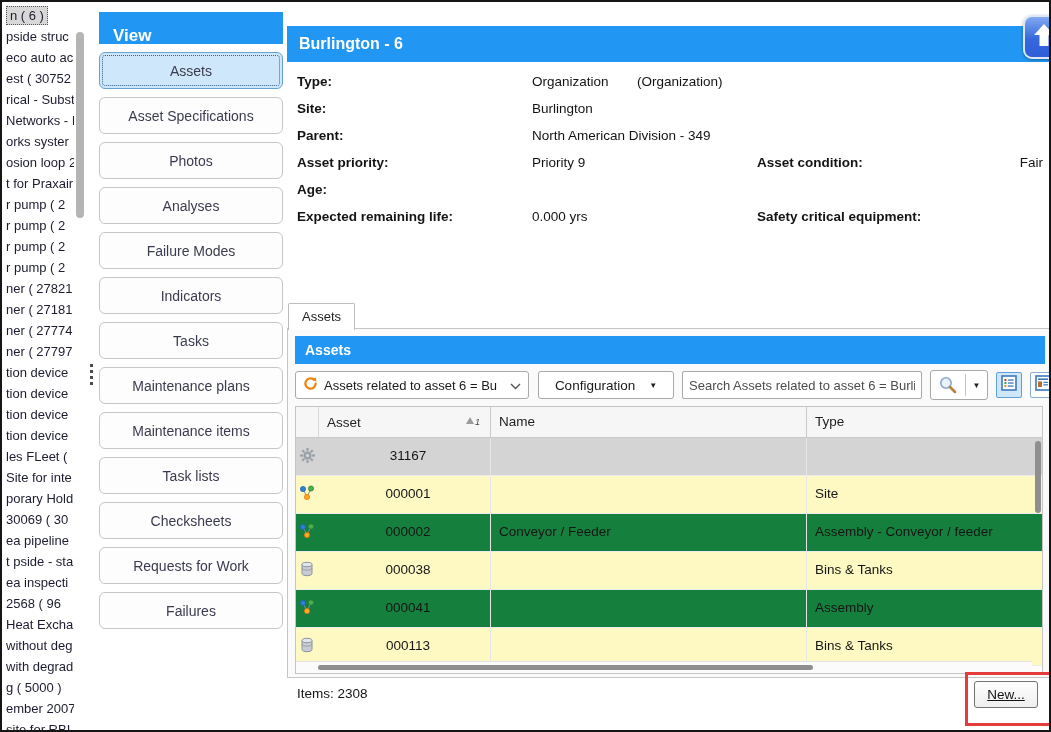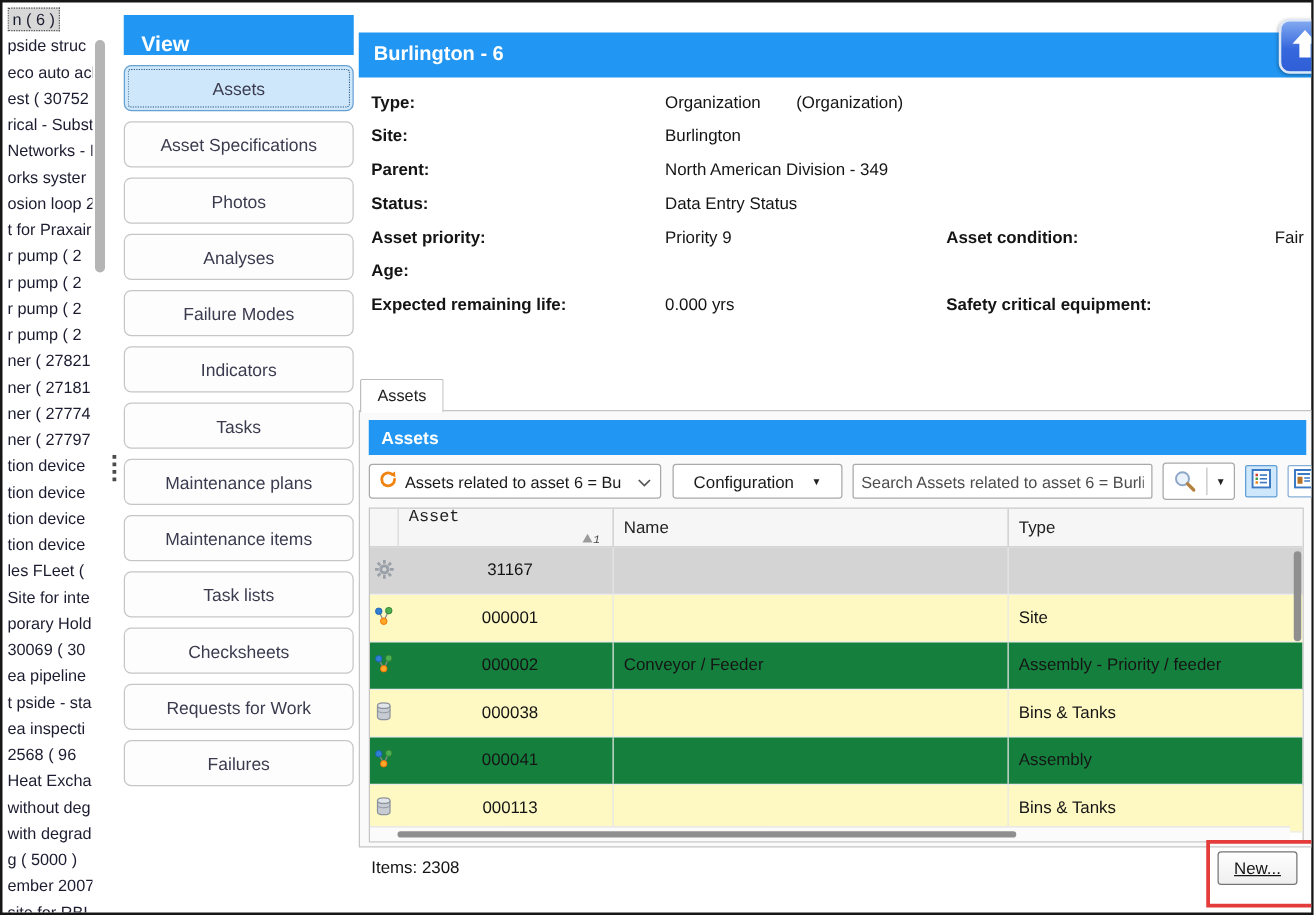--- a/index.html
+++ b/index.html
@@ -82,21 +82,21 @@
   .grid-box { position:relative; margin:6px 0 0 7px; width:748px; height:268px;
               border:1px solid #c5c5c5; background:#fff; box-sizing:border-box; overflow:hidden; }
   .gh { display:flex; height:30px; background:#f6f6f6; border-bottom:1px solid #c9c9c9;
         font-size:13.5px; color:#222; }
   .gh > div, .grow > div { box-sizing:border-box; flex:none; }
   .c-icon { width:22px; }
   .c-asset { width:172px; }
   .c-name { width:316px; }
   .c-type { width:228px; }
   .gh .c-asset { border-left:1px solid #d8d8d8; padding:0 10px 0 8px; display:flex;
-                 justify-content:space-between; cursor:pointer;font-family:Liberation Mono, monospace; }
+                 align-items:center; justify-content:space-between; cursor:pointer; }
   .gh .c-name, .gh .c-type { border-left:1px solid #c9c9c9; padding-left:8px; line-height:29px; cursor:pointer; }
   .grow { display:flex; height:37px; border-bottom:1px solid #ececec; font-size:13.5px;
           color:#151515; background:#15803d; cursor:pointer; }
   .grow.alt { background:#fef9c3; }
   .grow.selected { background:#d4d4d4; }
   .grow .c-icon { display:flex; align-items:center; justify-content:center; }
   .grow .c-asset { line-height:36px; padding-left:8px;text-align:center; }
   .grow .c-name, .grow .c-type { border-left:1px solid #e6e6e6; padding-left:8px; line-height:36px;
                                  white-space:nowrap; overflow:hidden; }
   .sort { display:flex; align-items:flex-end; }
@@ -204,24 +204,20 @@
     </div>
     <div class="drow">
       <span class="dlabel">Site:</span>
       <span class="dvalue">Burlington</span>
     </div>
     <div class="drow">
       <span class="dlabel">Parent:</span>
       <span class="dvalue">North American Division - 349</span>
     </div>
     <div class="drow">
-      <span class="dlabel">Status:</span>
-      <span class="dvalue">Data Entry Status</span>
-    </div>
-    <div class="drow">
       <span class="dlabel">Asset priority:</span>
       <span class="dvalue">Priority 9</span>
       <span class="dlabel2">Asset condition:</span>
       <span class="dvalue-right">Fair</span>
     </div>
     <div class="drow">
       <span class="dlabel">Age:</span>
       <span class="dvalue"></span>
     </div>
     <div class="drow">
@@ -356,21 +352,21 @@
                   <line x1="12" y1="3.5" x2="8" y2="12"></line>
                 </g>
                 <circle cx="4" cy="4" r="2.6" fill="#2f7fd6" stroke="#1d5ea8" stroke-width=".7"></circle>
                 <circle cx="12" cy="3.5" r="2.6" fill="#4caf50" stroke="#2e7d32" stroke-width=".7"></circle>
                 <circle cx="8" cy="12" r="2.6" fill="#ffa726" stroke="#ef6c00" stroke-width=".7"></circle>
               </svg>
         </span>
           </div>
         <div class="c-asset">000002</div>
         <div class="c-name">Conveyor / Feeder</div>
-        <div class="c-type">Assembly - Priority / feeder</div>
+        <div class="c-type">Assembly - Conveyor / feeder</div>
       </div>
 
       <div class="grow alt">
         <div class="c-icon">
             <span>
           <svg width="14" height="16" viewBox="0 0 14 16">
                 <path d="M2 3.5 v9 c0 1.4 2.2 2.2 5 2.2 s5 -.8 5 -2.2 v-9" fill="#c7ccd4" stroke="#8d939c" stroke-width="1"></path>
                 <ellipse cx="7" cy="3.5" rx="5" ry="2.2" fill="#e2e6ea" stroke="#8d939c" stroke-width="1"></ellipse>
                 <path d="M2 7 c0 1.4 2.2 2.2 5 2.2 s5 -.8 5 -2.2" fill="none" stroke="#8d939c" stroke-width=".8"></path>
               </svg>

